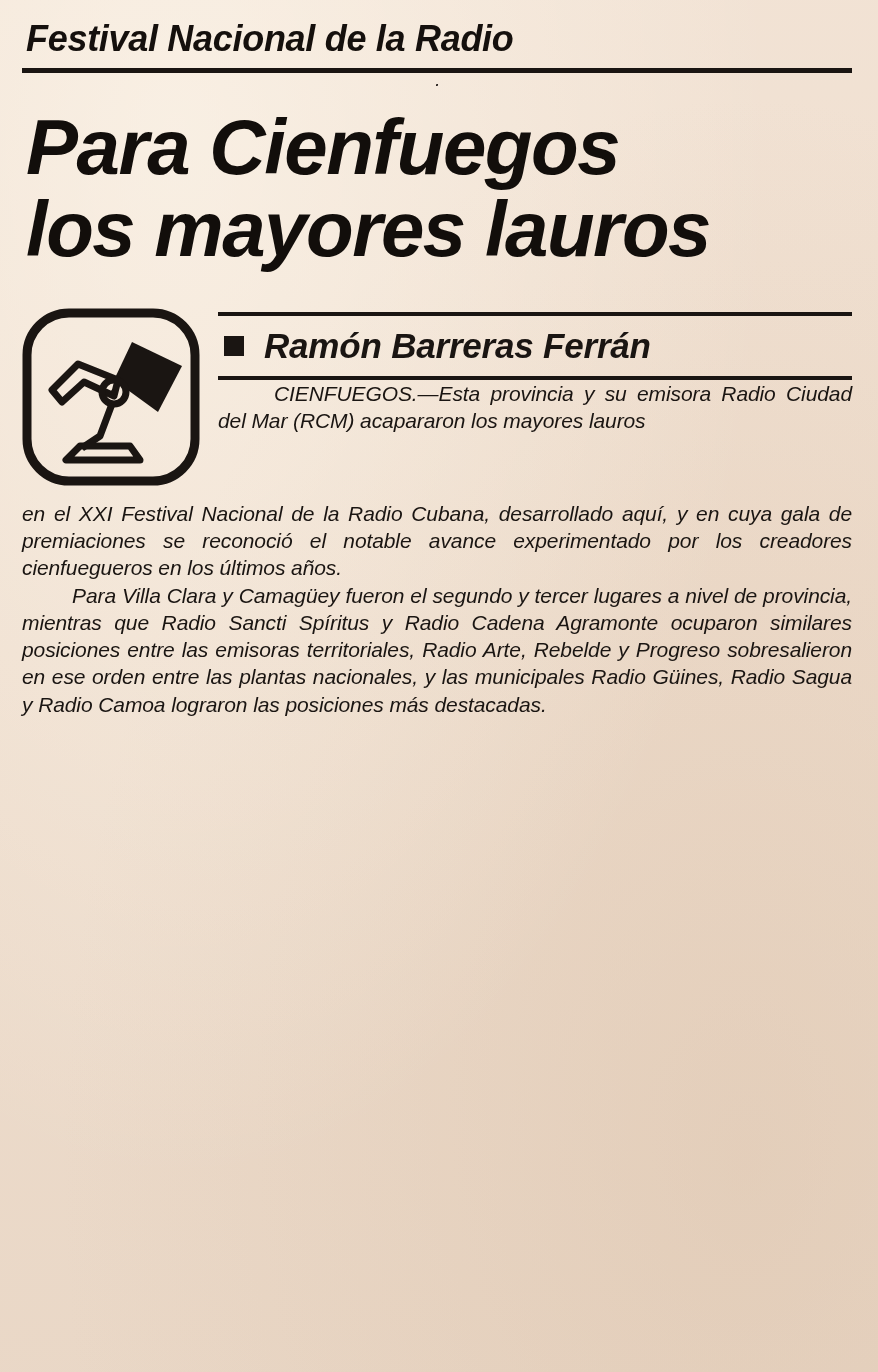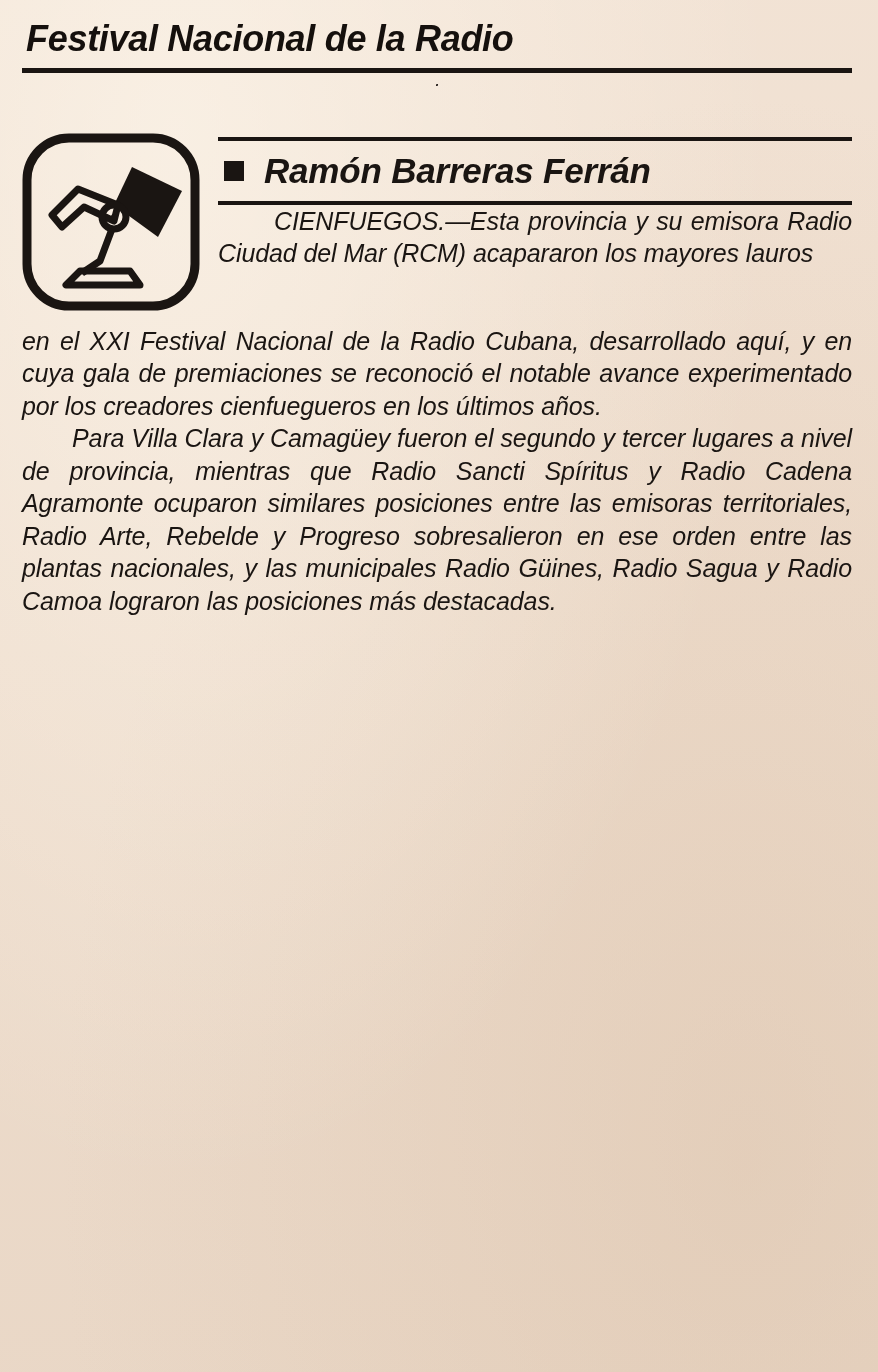--- a/index.html
+++ b/index.html
@@ -110,21 +110,21 @@
     background: #1a1512;
     margin-right: 20px;
     flex: 0 0 20px;
   }
   .byline-name {
     font-size: 35px;
     font-weight: bold;
     letter-spacing: -0.2px;
   }
   .article {
-    font-size: 25px;
+    font-size: 21px;
     line-height: 1.30;
     text-align: justify;
     color: #1a1512;
     letter-spacing: -0.1px;
   }
   .article p {
     margin: 0;
     text-indent: 56px;
   }
   .article p.cont {
@@ -144,20 +144,24 @@
 <div class="paper"></div>
 
 <div class="content">
 
   <div class="kicker">Festival Nacional de la Radio</div>
 
   <hr class="rule-thick">
 
   <div class="dot-center">·</div>
 
+  <h1 class="headline">
+    <span>Para Cienfuegos</span>
+    <span class="line2">los mayores lauros</span>
+  </h1>
 
   <div class="byline-area">
 
     <div class="logo-box">
       <svg class="logo-frame" viewBox="0 0 178 178">
         <rect x="5" y="5" width="168" height="168" rx="42" ry="42" fill="none" stroke="#1a1512" stroke-width="9"></rect>
 
         <path d="M110 34 L160 58 L136 104 L92 72 Z" fill="#1a1512"></path>
 
         <path d="M96 72 L56 56 L30 82 L40 94 L62 74 L92 88 Z" fill="none" stroke="#1a1512" stroke-width="7" stroke-linejoin="round"></path>

